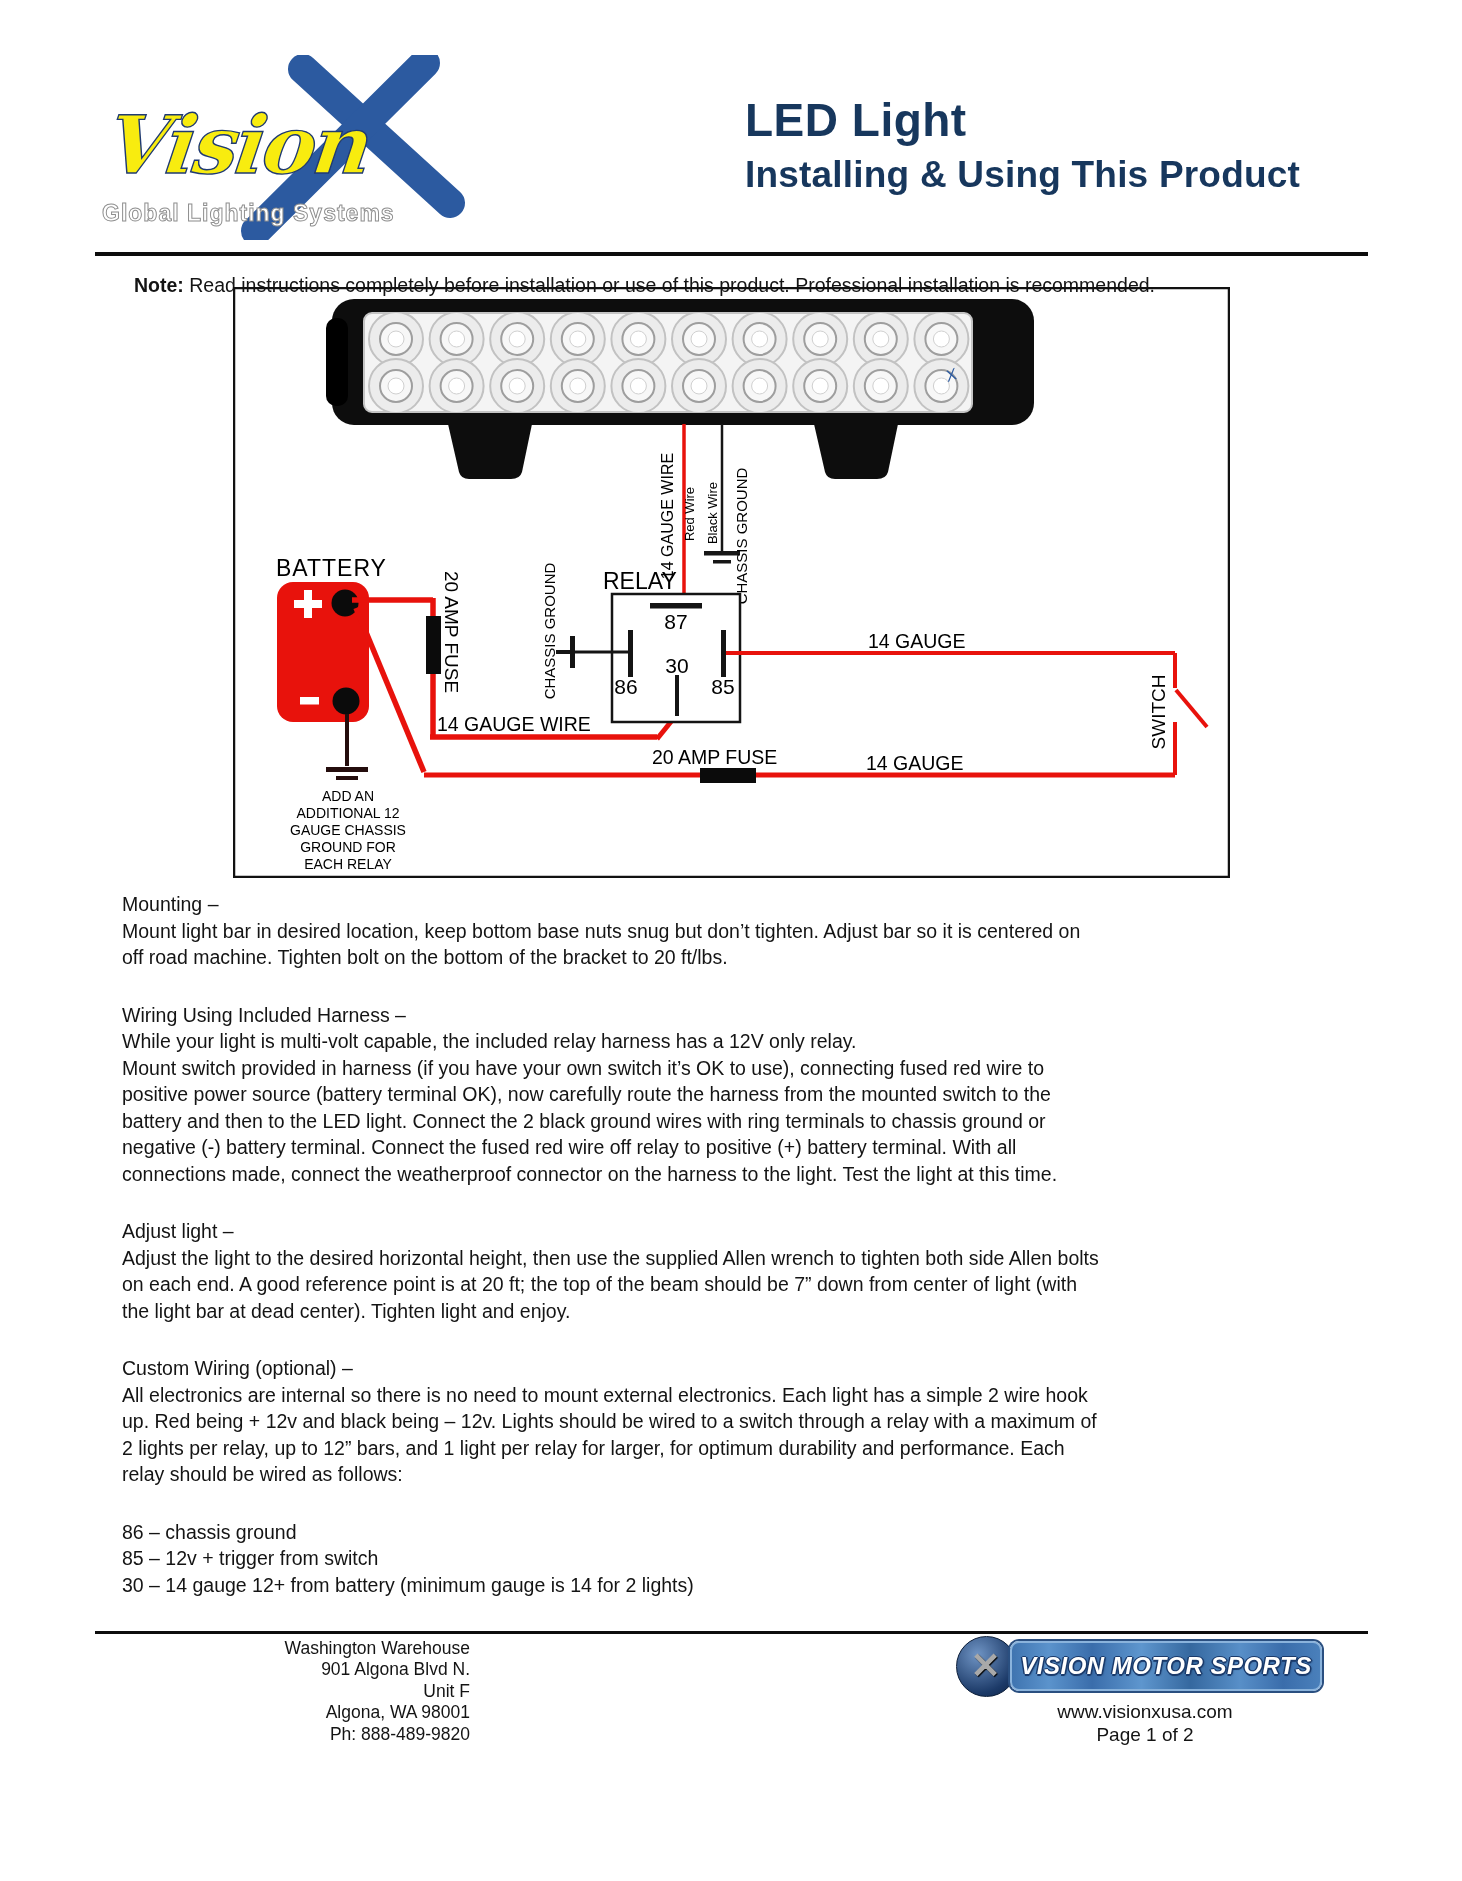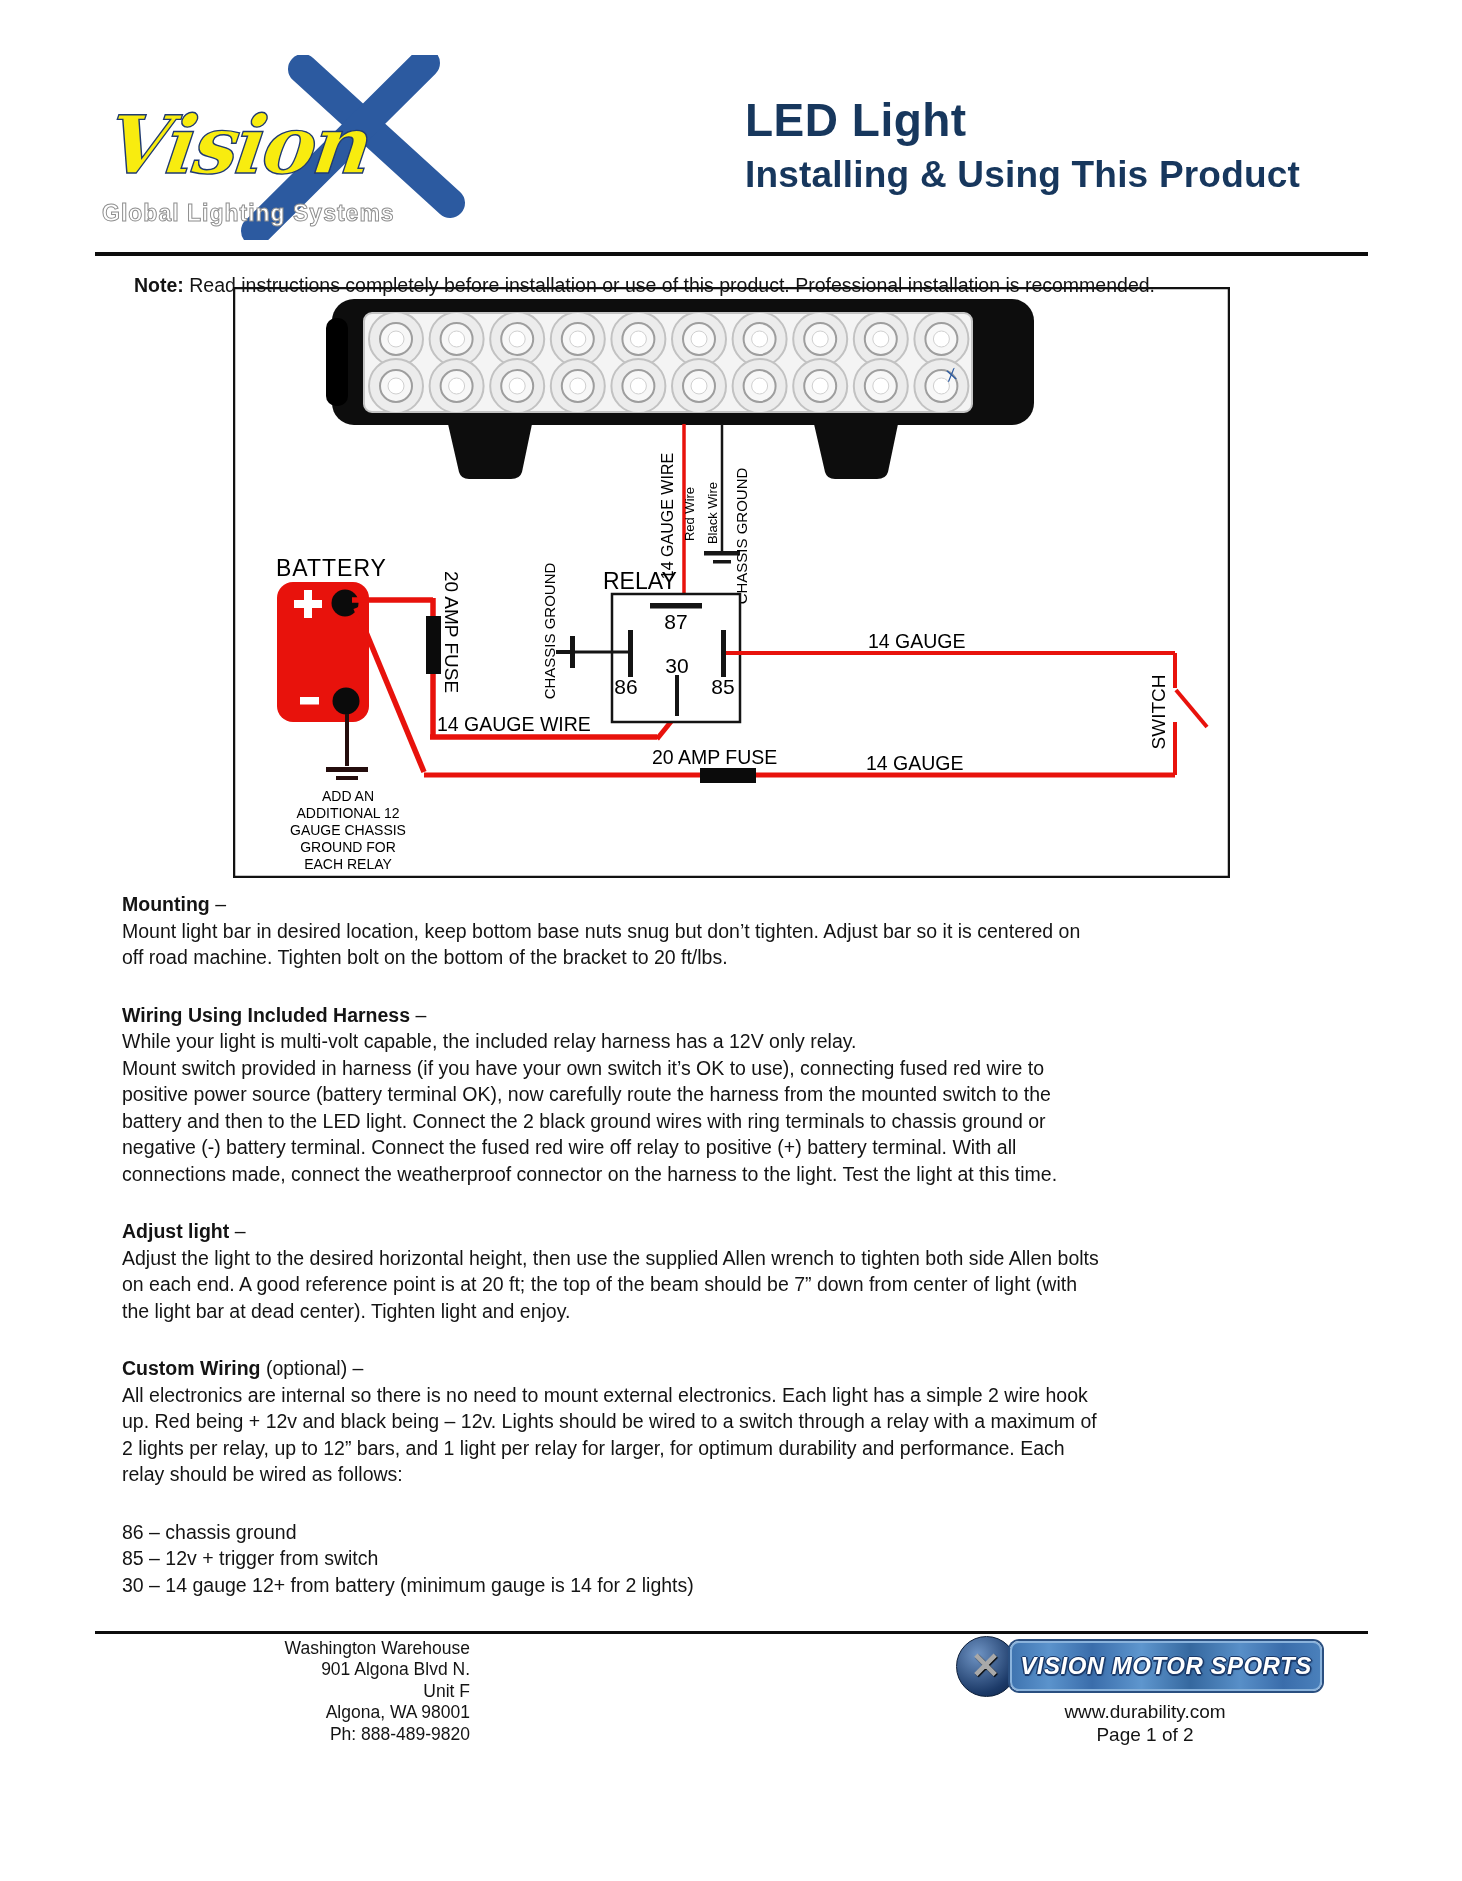--- a/index.html
+++ b/index.html
@@ -18,21 +18,21 @@
 
   .note{position:absolute;left:122px;top:262px;width:1290px;font-size:19.5px;margin:12px;}
   .note b{font-weight:bold;}
 
   
   .diagram{position:absolute;left:233px;top:287px;width:997px;height:591px;}
 
   
   .sections{position:absolute;left:122px;top:891px;width:1240px;font-size:19.5px;line-height:26.5px;}
   .sec h3{margin:0;font-size:19.5px;line-height:26.5px;font-weight:normal;}
-  .sec h3 .b{font-weight:bold;}
+  .sec h3 .b{font-weight:normal;}
   .sec p{margin:0;white-space:pre-line;}
   .pins{white-space:pre-line;}
 
   
   .fcol{position:absolute;text-align:right;font-size:17.5px;line-height:21.4px;white-space:pre-line;}
   .fcol1{left:170px;top:1638px;width:300px;}
   .fcol2{left:580px;top:1638px;width:310px;}
 
   .vms{position:absolute;left:956px;top:1636px;width:366px;height:62px;}
   .vms-sphere{position:absolute;left:0;top:0;width:59px;height:59px;border-radius:50%;
@@ -278,17 +278,17 @@
 Ph: 888-489-9820</div>
 
   <div class="vms">
     <div class="vms-sphere"></div>
     <div class="vms-x">✕</div>
     <div class="vms-banner">
         <span>VISION MOTOR SPORTS</span>
       </div>
   </div>
   <div class="fweb">
-    <div>www.durability.com</div>
+    <div>www.visionxusa.com</div>
     <div>Page 1 of 2</div>
   </div>
 
 </div>
 
 </body></html>

